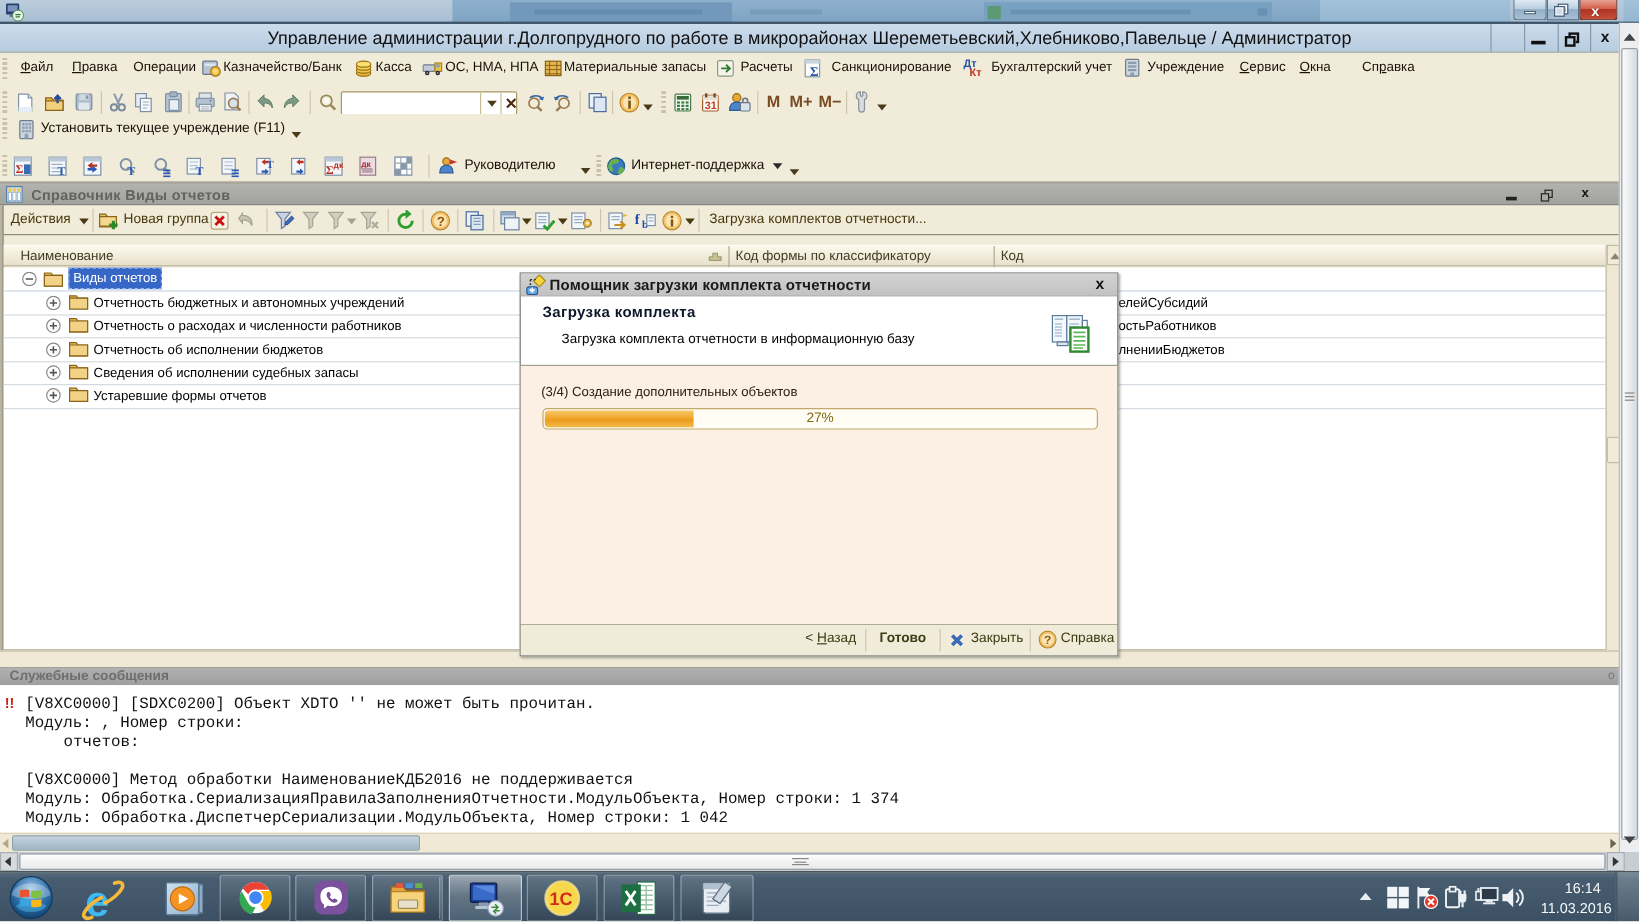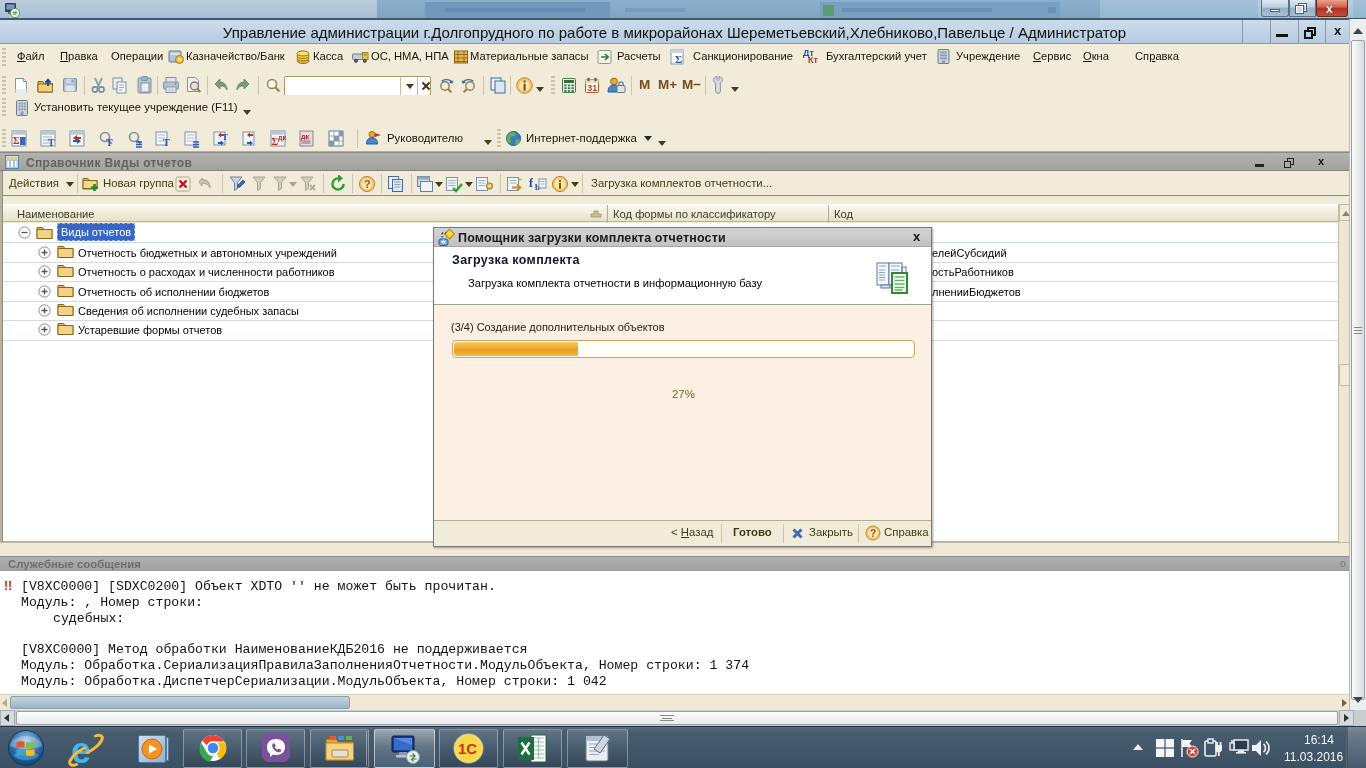--- a/index.html
+++ b/index.html
@@ -557,21 +557,21 @@
 <div class="abs" style="left:0;top:542px;width:1352px;height:14px;background:#efe9d6;border-top:1px solid #c0b9a2;"></div>
 
 <div class="abs" style="left:0;top:556px;width:1352px;height:15px;background:linear-gradient(#b0b0b0,#9f9f9f);border-top:1px solid #8e8e8e;">
   <div class="abs txt" style="left:8px;top:1px;font-size:11.4px;font-weight:bold;color:#6e6e6c;">Служебные сообщения</div>
   <div class="abs txt" style="left:1340px;top:1px;font-size:10px;color:#777;">o</div>
 </div>
 <div class="abs" id="svc" style="left:0;top:571px;width:1352px;height:123px;background:#fff;font-family:'Liberation Mono',monospace;font-size:13.2px;color:#111;">
   <div class="abs txt" style="left:4px;top:8px;font-size:12px;font-weight:bold;color:#cc2211;font-family:'Liberation Sans';">!!</div>
   <div class="abs txt" style="left:21px;top:8px;">[V8XC0000] [SDXC0200] Объект XDTO '' не может быть прочитан.</div>
   <div class="abs txt" style="left:21px;top:24px;">Модуль: , Номер строки:</div>
-  <div class="abs txt" style="left:53px;top:40px;">судебных:</div>
+  <div class="abs txt" style="left:53px;top:40px;">отчетов:</div>
   <div class="abs txt" style="left:21px;top:71px;">[V8XC0000] Метод обработки НаименованиеКДБ2016 не поддерживается</div>
   <div class="abs txt" style="left:21px;top:87px;">Модуль: Обработка.СериализацияПравилаЗаполненияОтчетности.МодульОбъекта, Номер строки: 1 374</div>
   <div class="abs txt" style="left:21px;top:103px;">Модуль: Обработка.ДиспетчерСериализации.МодульОбъекта, Номер строки: 1 042</div>
 </div>
 
 <div class="abs" style="left:0;top:694px;width:1352px;height:16px;background:#efe9d6;border-top:1px solid #d8d2bd;">
   <div class="abs" style="left:2px;top:4px;width:0;height:0;border-top:4px solid transparent;border-bottom:4px solid transparent;border-right:5px solid #b0a98f;"></div>
   <div class="abs" style="left:10px;top:1px;width:340px;height:13px;background:linear-gradient(#c3d3de,#9fb5c4);border:1px solid #8aa0b0;border-radius:2px;"></div>
   <div class="abs" style="left:1342px;top:4px;width:0;height:0;border-top:4px solid transparent;border-bottom:4px solid transparent;border-left:5px solid #6a6450;"></div>
 </div>
@@ -747,21 +747,21 @@
     <rect x="27" y="6" width="4" height="8" fill="none" stroke="#5a7a9a"></rect>
     <rect x="6" y="24" width="9" height="3" fill="#dce6ee" stroke="#5a7a9a"></rect>
     <rect x="17" y="12" width="15" height="20" fill="#fff" stroke="#2f8a2f" stroke-width="2"></rect>
     <path d="M19.5 16 h10 M19.5 19.5 h10 M19.5 23 h10 M19.5 26.5 h10 M19.5 29 h8" stroke="#5ab85a" stroke-width="1.4"></path>
   </svg>
   <div class="abs" style="left:0;top:76px;width:497px;height:1px;background:#a2a28c;"></div>
   <div class="abs" style="left:0;top:77px;width:497px;height:215px;background:#fcf0e4;"></div>
   <div class="abs txt" style="left:17px;top:93px;font-size:11px;color:#2a2014;">(3/4) Создание дополнительных объектов</div>
   <div class="abs" style="left:18px;top:112px;width:463px;height:18px;background:#fffdf4;border:1px solid #c2a86a;border-radius:4px;">
     <div class="abs" style="left:1px;top:1px;width:124px;height:14px;background:linear-gradient(#f8c968,#f0a830 45%,#ec9c1c 55%,#f4b848);border-radius:3px 0 0 3px;"></div>
-    <div class="abs txt" style="left:219px;top:2px;font-size:11.4px;color:#7c6a10;margin-top:45px;">27%</div>
+    <div class="abs txt" style="left:219px;top:2px;font-size:11.4px;color:#7c6a10;">27%</div>
   </div>
   <div class="abs" style="left:0;top:292px;width:497px;height:1px;background:#b2ac94;"></div>
   <div class="abs" style="left:0;top:293px;width:497px;height:25px;background:#f1ecd9;font-size:11.4px;color:#3c3c14;">
     <div class="abs txt" style="left:237px;top:5px;">&lt; <u>Н</u>азад</div>
     <div class="abs" style="left:287px;top:3px;width:1px;height:19px;background:#cdc5ae;"></div>
     <div class="abs txt" style="left:299px;top:5px;font-weight:bold;">Готово</div>
     <div class="abs" style="left:349px;top:3px;width:1px;height:19px;background:#cdc5ae;"></div>
     <svg class="abs" style="left:357px;top:6px" width="13" height="13" viewBox="0 0 13 13">
           <path d="M2.5 2.5 l8 8 M10.5 2.5 l-8 8" stroke="#3a6ab8" stroke-width="3"></path>
         </svg>

